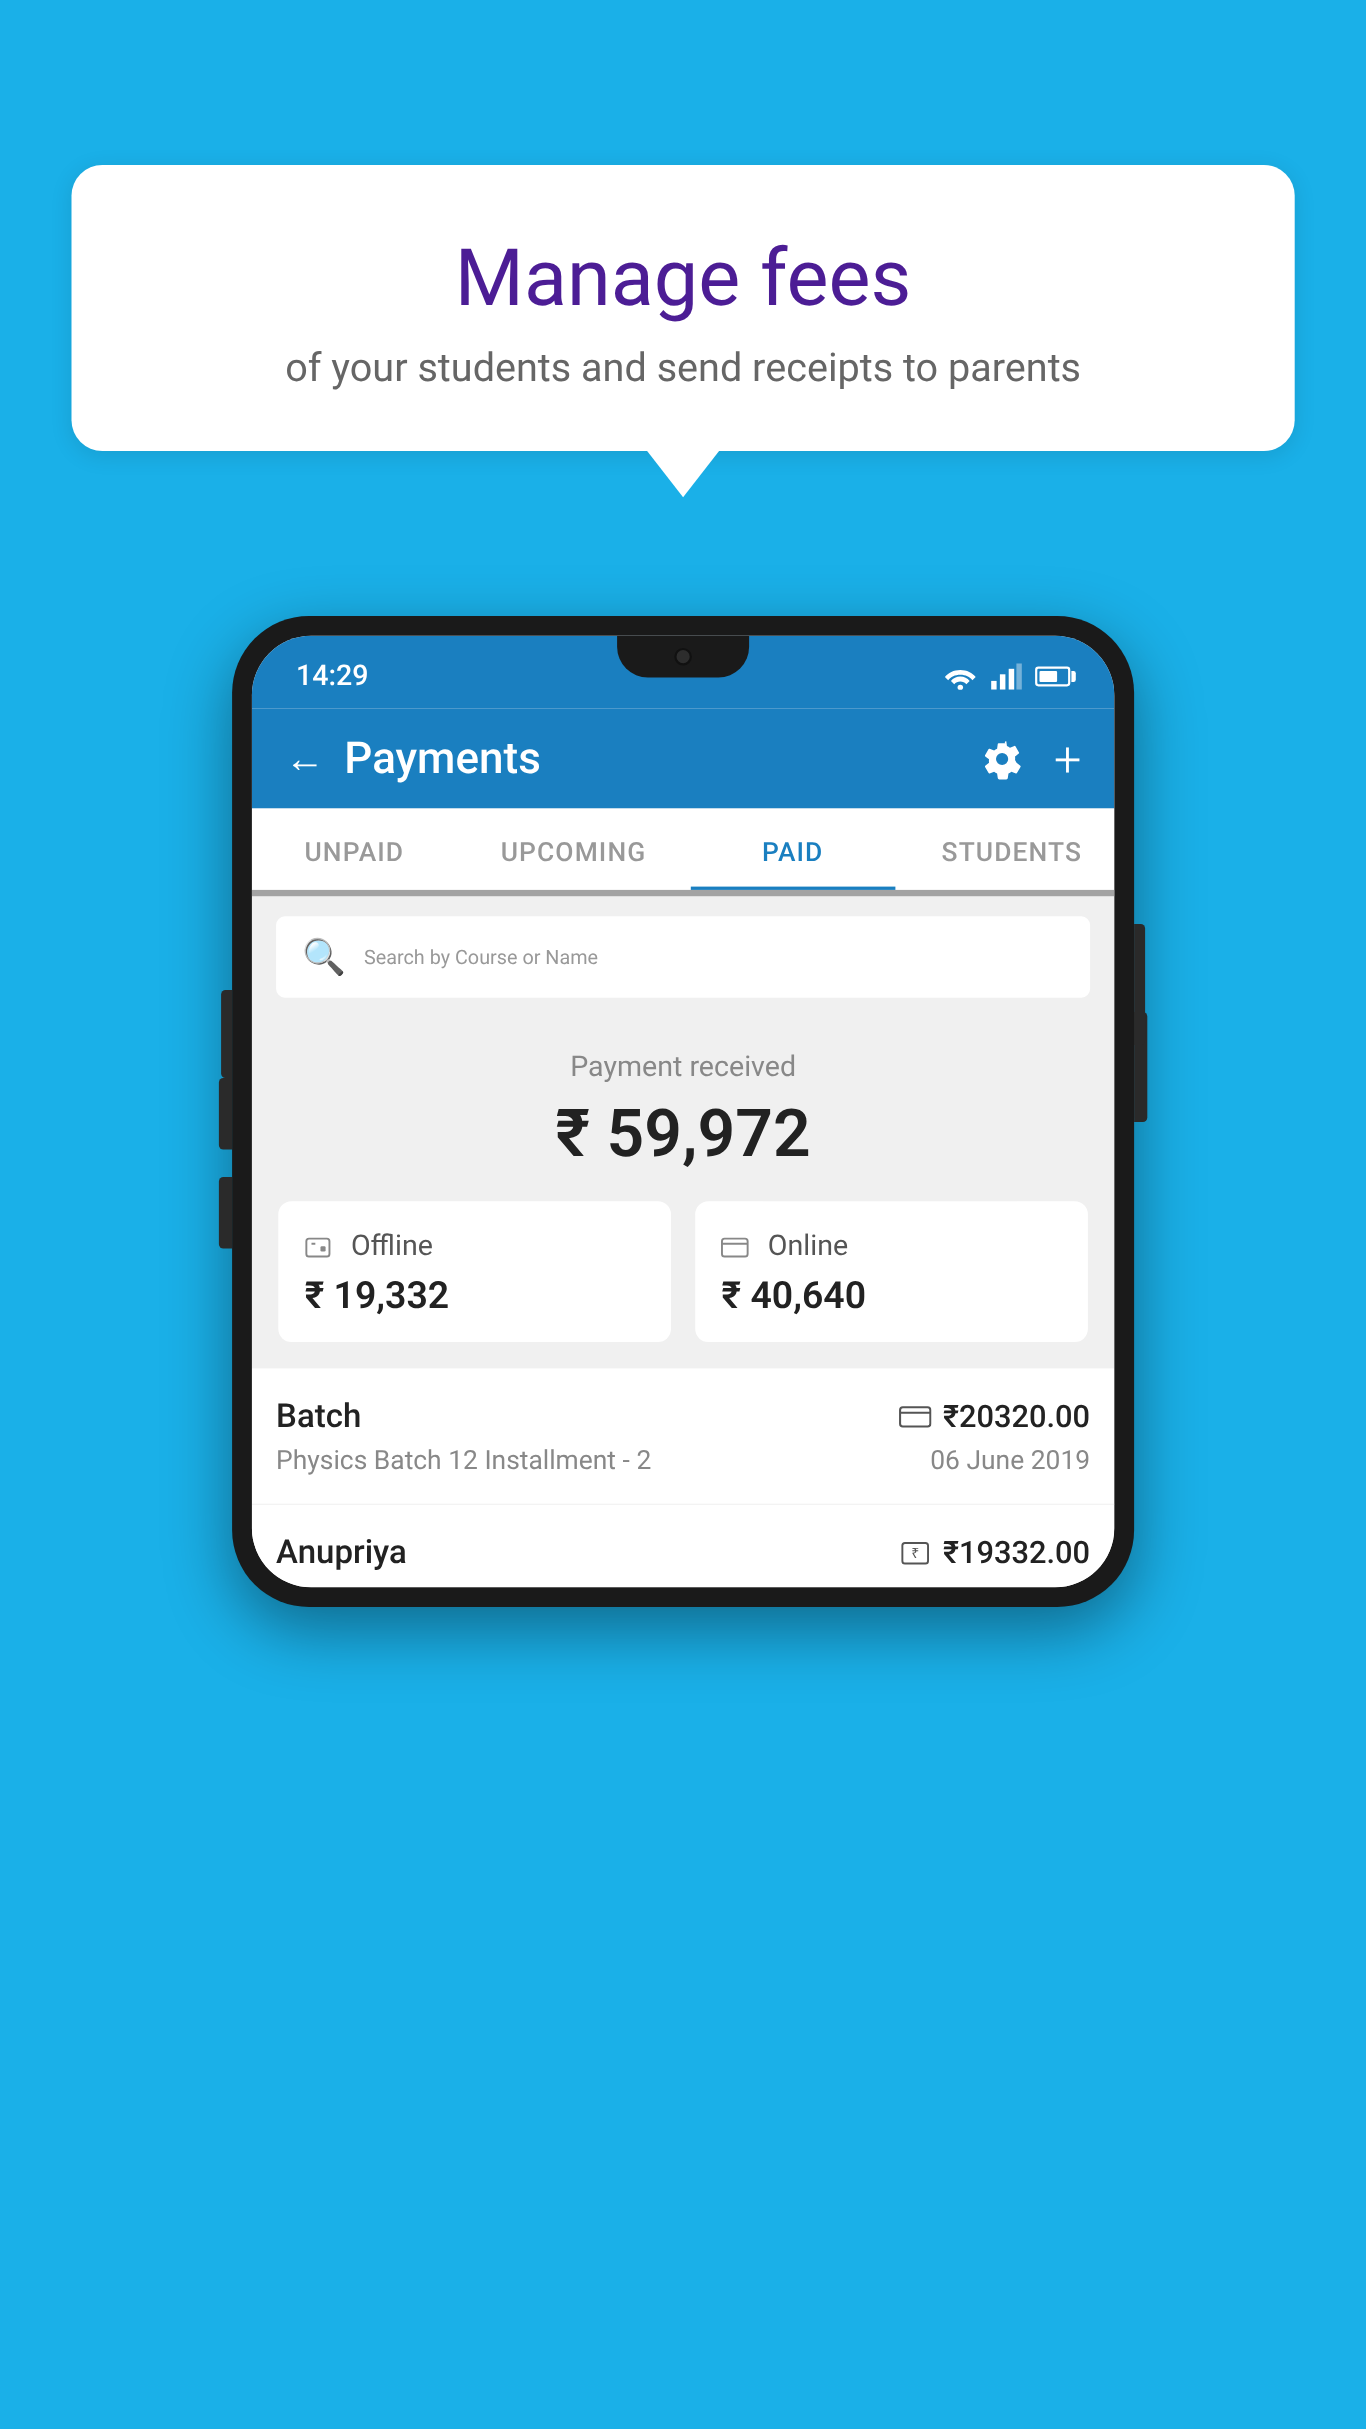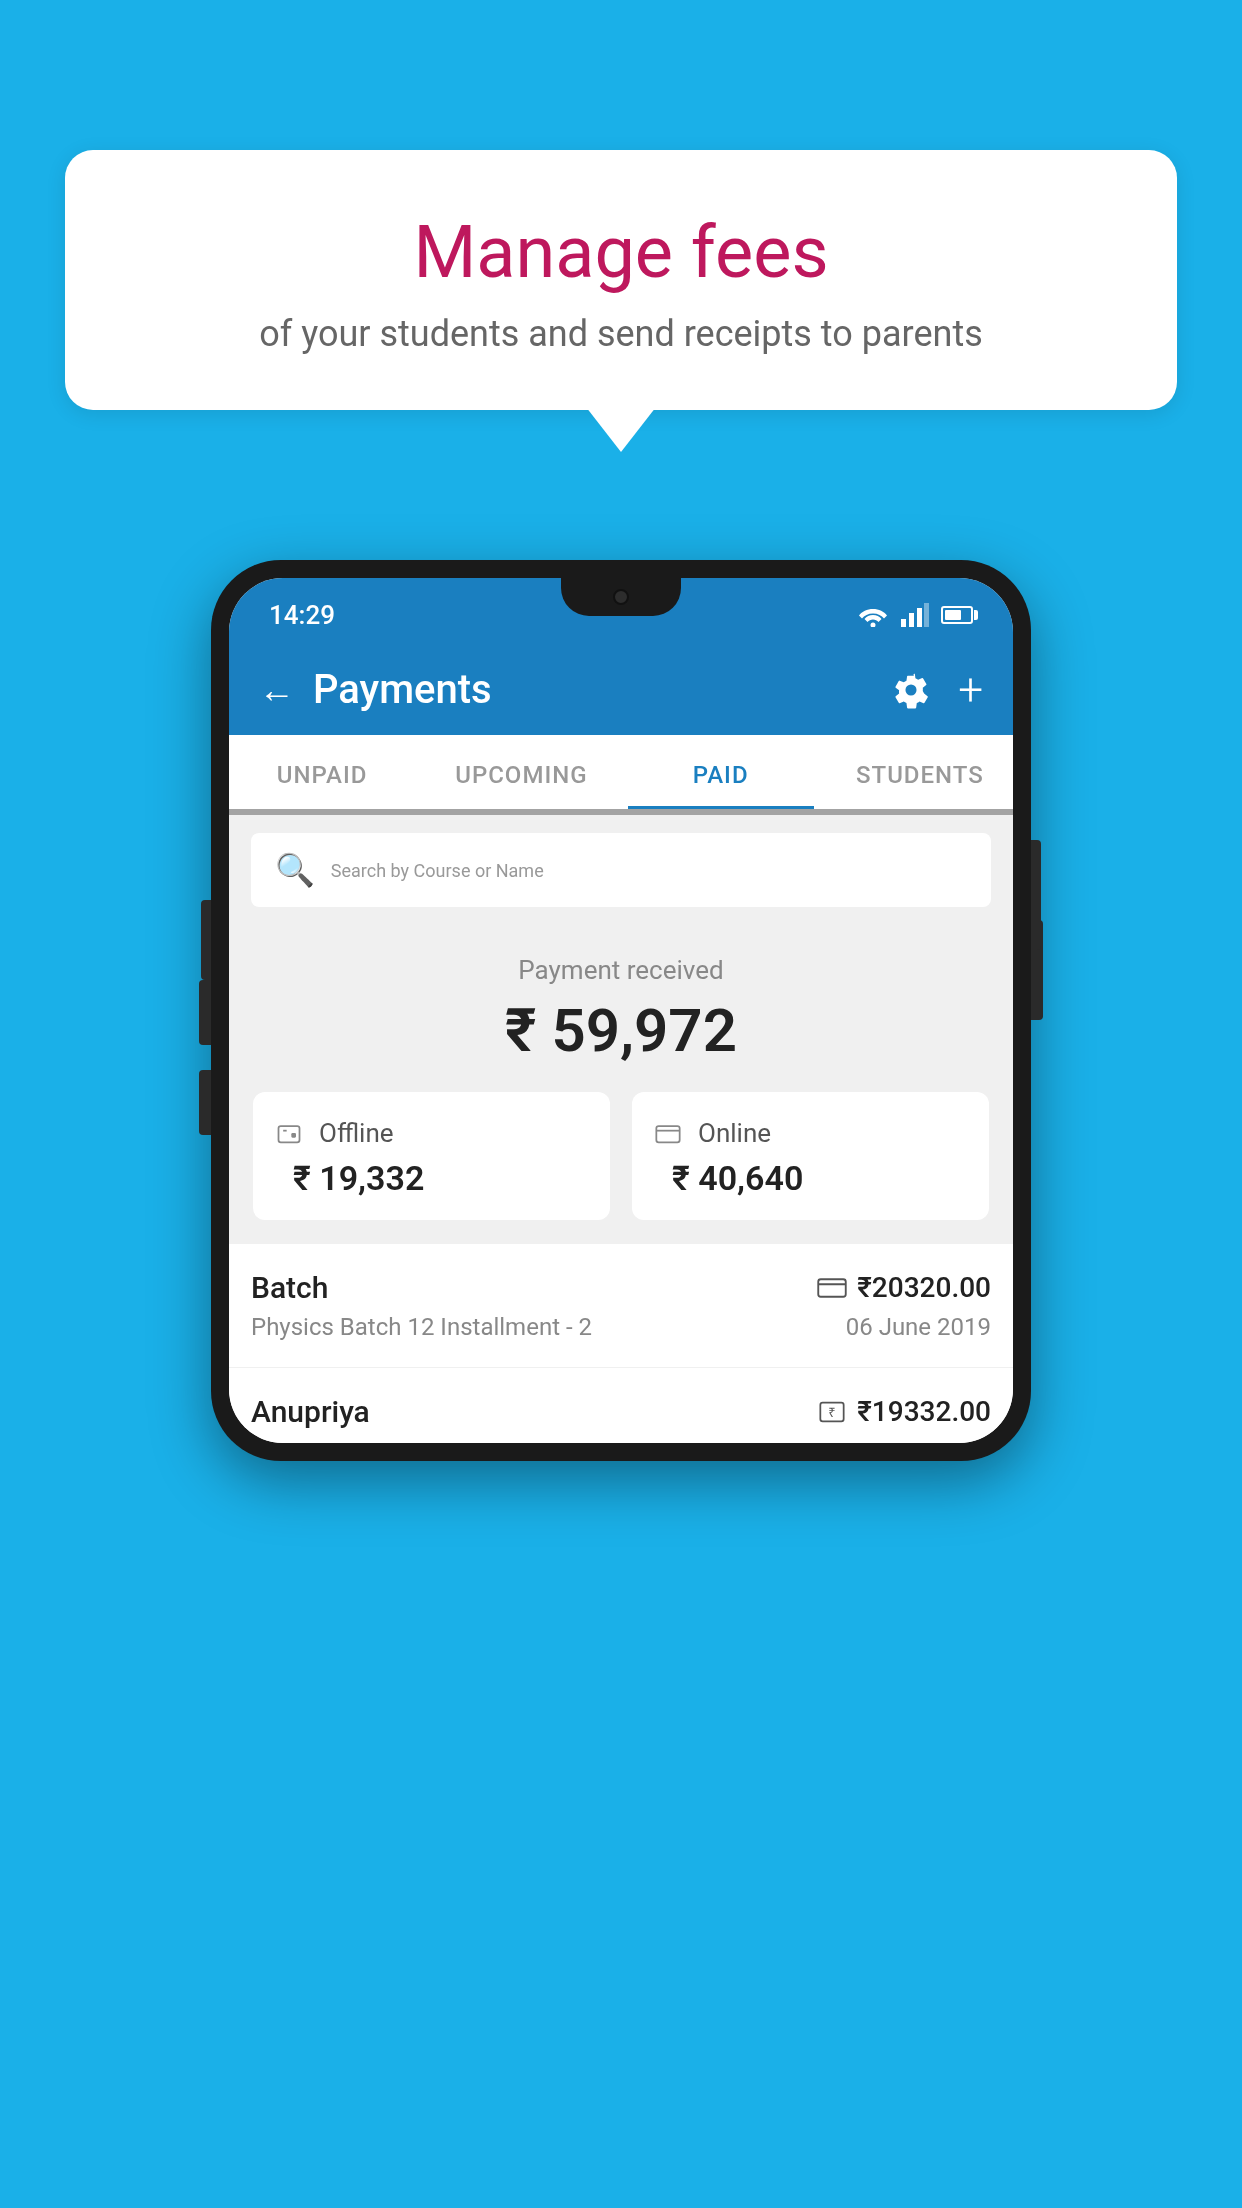--- a/index.html
+++ b/index.html
@@ -42,21 +42,21 @@
       transform: translateX(-50%);
       width: 0;
       height: 0;
       border-left: 35px solid transparent;
       border-right: 35px solid transparent;
       border-top: 45px solid white;
     }
 
     .bubble-title {
       font-size: 72px;
-      color: #be185d;
+      color: #4c1d95;
       font-weight: 400;
       margin-bottom: 18px;
     }
 
     .bubble-subtitle {
       font-size: 36px;
       color: #666;
       font-weight: 400;
     }
 
@@ -332,21 +332,21 @@
 
     .card-type {
       font-size: 26px;
       color: #555;
     }
 
     .card-amount {
       font-size: 34px;
       font-weight: 600;
       color: #222;
-      margin-left: 20px;
+      margin-left: 4px;
     }
 
     
     .transactions-header {
       background: #f0f0f0;
       padding: 20px 22px 14px;
       display: flex;
       justify-content: space-between;
       align-items: center;
     }

